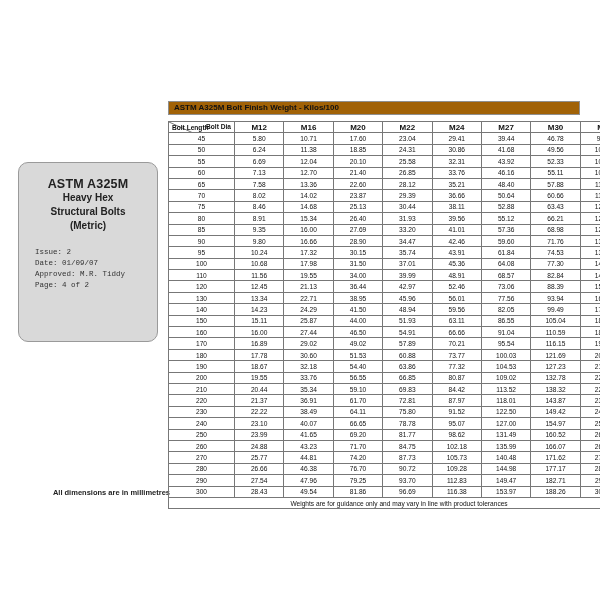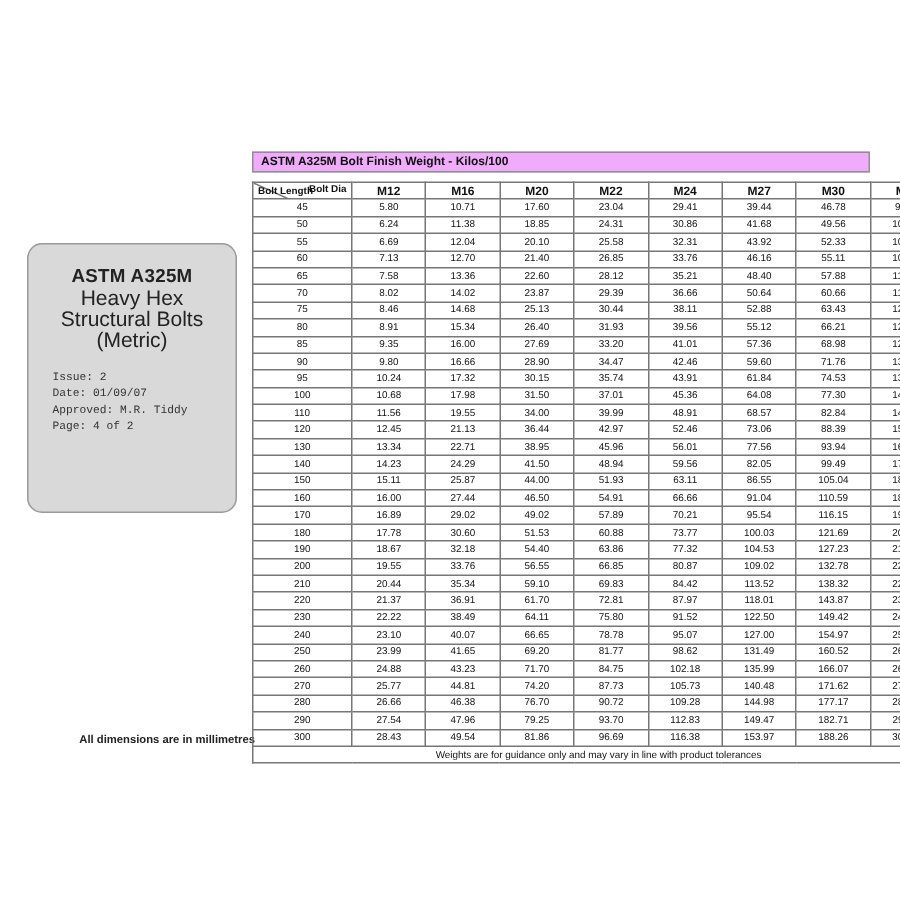--- a/index.html
+++ b/index.html
@@ -33,22 +33,22 @@
     padding: 14px 10px 8px 10px;
     text-align: center;
     color: #222;
   }
   .panel-title {
     font-size: 12.5px;
     font-weight: bold;
     letter-spacing: 0.2px;
   }
   .panel-sub {
-    font-size: 14px;
-    font-weight: normal;
+    font-size: 10px;
+    font-weight: bold;
     line-height: 14px;
     margin-bottom: 14px;
   }
   .panel-meta {
     text-align: left;
     font-size: 7.5px;
     line-height: 11px;
     color: #333;
     padding-left: 6px;
     font-family: Liberation Mono, monospace;
@@ -65,21 +65,21 @@
     text-align: right;
   }
 
   
   .title-bar {
     position: absolute;
     left: 168px;
     top: 101px;
     width: 412px;
     height: 14px;
-    background: #f0abfc;
+    background: #a16207;
     border: 1px solid #8f8f8f;
     box-sizing: border-box;
     font-size: 8px;
     font-weight: bold;
     color: #111;
     line-height: 12px;
     padding-left: 5px;
   }
 
   

